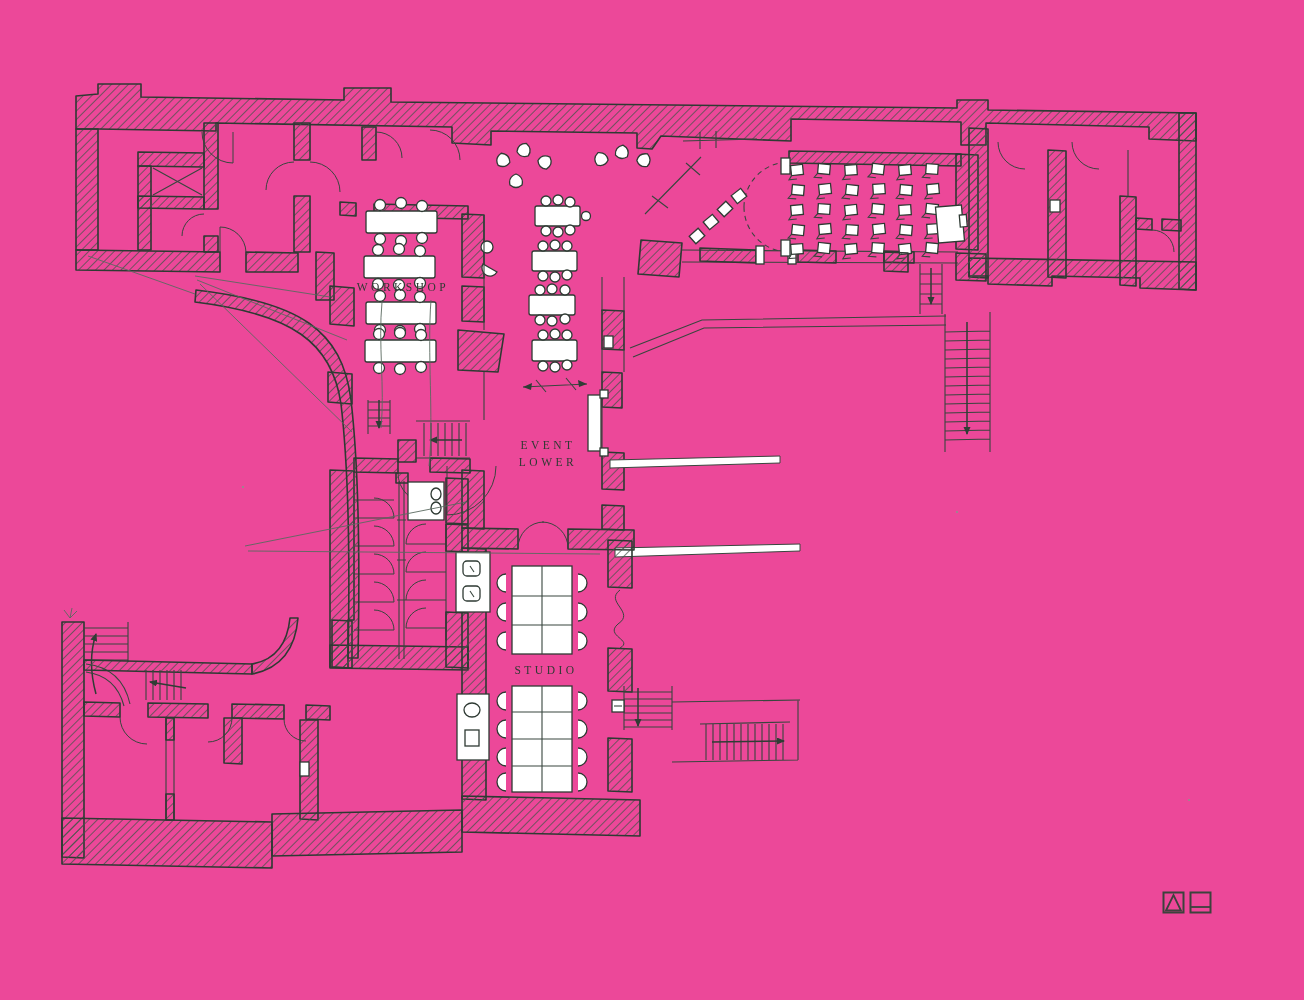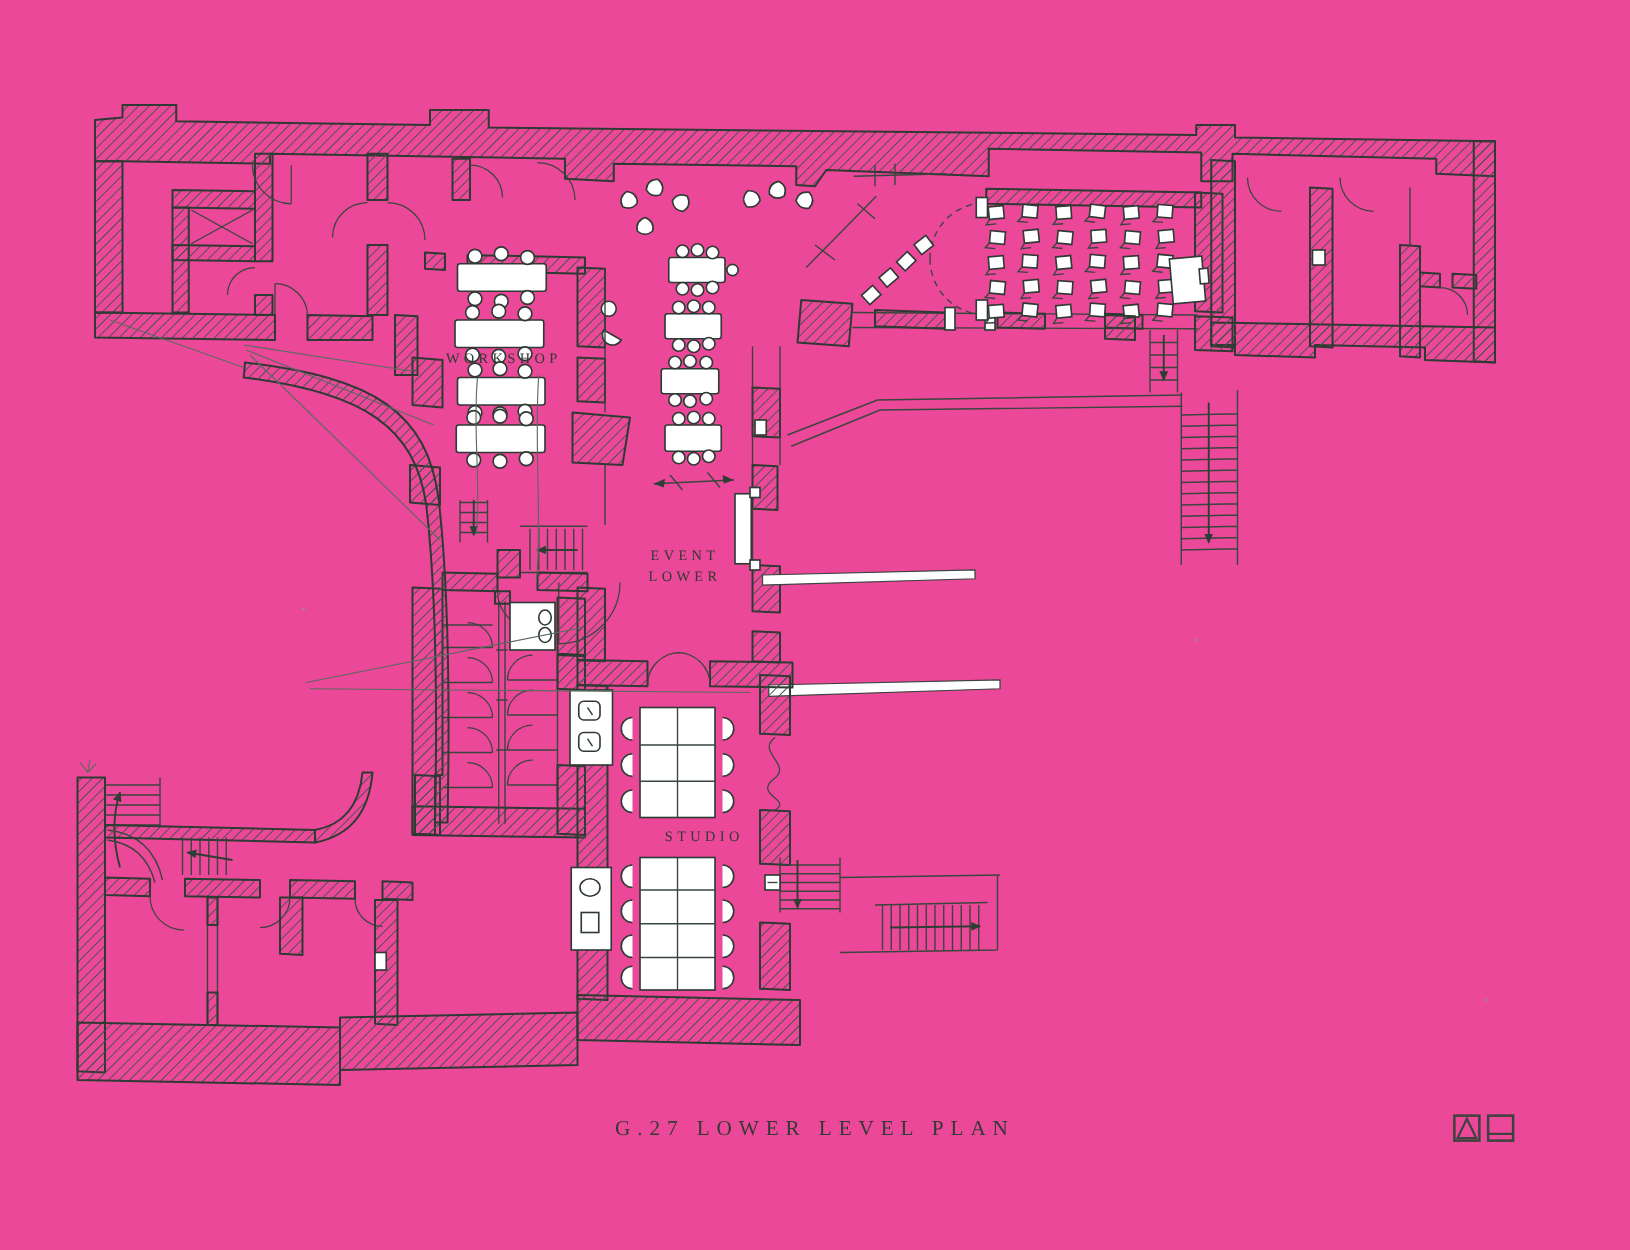--- a/index.html
+++ b/index.html
@@ -12,21 +12,21 @@
   .f{fill:#ffffff;stroke:#2e3a33;stroke-width:1.3;}
   .fw{fill:#ffffff;stroke:#38463e;stroke-width:1;}
   .d{fill:none;stroke:#38463e;stroke-width:1;}
   .dsh{fill:none;stroke:#38463e;stroke-width:1.1;stroke-dasharray:5 4;}
   .ar{fill:none;stroke:#2f3d35;stroke-width:1.5;}
   .room-label{position:absolute;color:#2f3a33;font-size:11.5px;letter-spacing:3.5px;
               text-align:center;white-space:nowrap;}
   .room-label span{display:block;line-height:17px;}
   .workshop{left:348px;top:281px;width:110px;}
   .event{left:499px;top:410px;width:98px;white-space:normal;margin-top:27px;}
-  .studio{left:497px;top:664px;width:98px;text-align:right;}
+  .studio{left:497px;top:664px;width:98px;}
   .plan-title{position:absolute;left:0;top:893px;width:1304px;text-align:center;
               color:#333a35;font-size:17px;letter-spacing:5.5px;}
   .logos{position:absolute;left:1162px;top:891px;display:flex;gap:4px;}
   .logos svg{position:static;display:block;}
 </style>
 </head>
 <body>
 
 <div class="page">
 
@@ -359,21 +359,20 @@
 </g>
 </svg>
 
 <div class="room-label workshop">WORKSHOP</div>
 <div class="room-label event">
   <span>EVENT</span>
   <span>LOWER</span>
 </div>
 <div class="room-label studio">STUDIO</div>
 
-<div class="plan-title">G.27 LOWER LEVEL PLAN</div>
 
 <div class="logos">
   <svg width="23" height="23" viewBox="0 0 23 23">
     <rect x="1.5" y="1.5" width="20" height="20" fill="none" stroke="#3c423d" stroke-width="2"></rect>
     <path d="M4,19.5 L11.5,4 L19,19.5 Z" fill="none" stroke="#3c423d" stroke-width="1.8"></path>
   </svg>
   <svg width="23" height="23" viewBox="0 0 23 23">
     <rect x="1.5" y="1.5" width="20" height="20" fill="none" stroke="#3c423d" stroke-width="2"></rect>
     <line x1="1.5" y1="16" x2="21.5" y2="16" stroke="#3c423d" stroke-width="1.8"></line>
   </svg>

